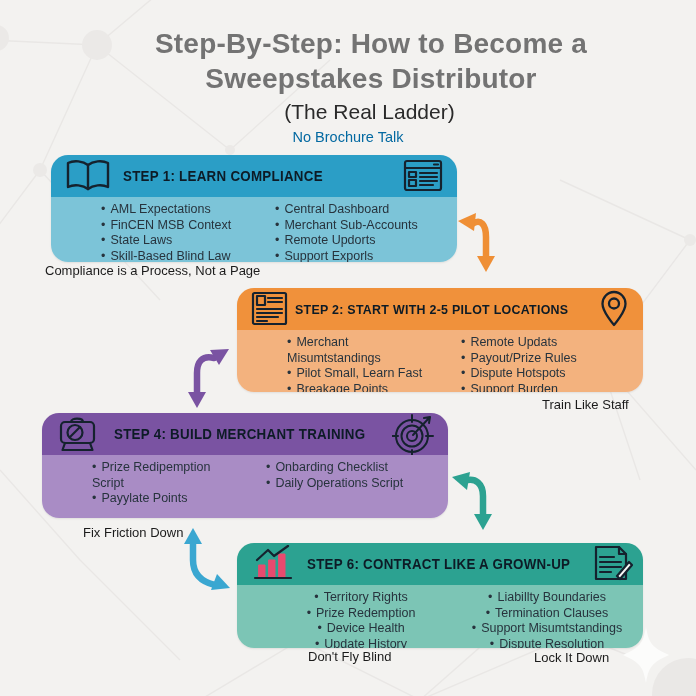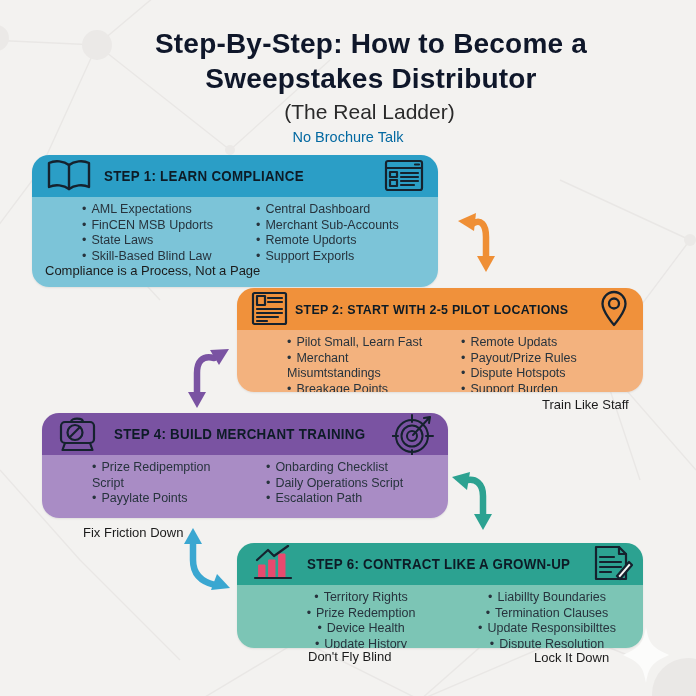--- a/index.html
+++ b/index.html
@@ -6,27 +6,27 @@
   *{box-sizing:border-box;}
   #canvas{
     position:relative;width:696px;height:696px;margin:0 auto;
     background:#f3f2f0;overflow:hidden;
     font-family:"Liberation Sans",sans-serif;color:#1d1d1d;
   }
   
   #bg-decor{position:absolute;inset:0;z-index:0;}
   
   #title-block{position:absolute;top:26px;left:0;width:100%;text-align:center;z-index:1;}
-  #title-block h1{margin:0;font-size:28px;line-height:35px;font-weight:bold;color:#0f172a;letter-spacing:.2px;padding-left:46px;}
+  #title-block h1{margin:0;font-size:28px;line-height:35px;font-weight:bold;color:#737373;letter-spacing:.2px;padding-left:46px;}
   #title-block .subtitle{font-size:21px;line-height:26px;color:#2a2a2a;margin-top:3px;padding-left:43px;}
   #title-block .tagline{font-size:14.5px;line-height:18px;color:#0369a1;margin-top:3px;}
   
   .card{position:absolute;width:406px;border-radius:17px;overflow:hidden;z-index:1;
         box-shadow:0 1px 2px rgba(0,0,0,.08);}
-  .c1{left:32px;top:155px;height:132px;--hd:#2b9ec6;--bd:#7cc4d8;}
+  .c1{left:51px;top:155px;height:107px;--hd:#2b9ec6;--bd:#7cc4d8;}
   .c2{left:237px;top:288px;height:104px;--hd:#f0913b;--bd:#f3b27e;}
   .c3{left:42px;top:413px;height:105px;--hd:#7a53a2;--bd:#a98cc5;}
   .c4{left:237px;top:543px;height:105px;text-align:center;--hd:#2ca291;--bd:#7cc5b5;}
   .hd{height:42px;background:var(--hd);display:flex;align-items:center;padding:0 14px;}
   .hd h2{margin:0;font-size:14.5px;font-weight:bold;color:#0d1b26;letter-spacing:.3px;
          white-space:nowrap;transform:scaleX(.92);transform-origin:left center;flex:1;margin-left:12px;}
   .c2 .hd h2{font-size:13.5px;margin-left:4px;}
   .icon{flex:0 0 auto;display:flex;align-items:center;justify-content:center;}
   .icon svg{display:block;}
   .bd{height:calc(100% - 42px);background:var(--bd);display:flex;padding:5px 10px 0 0;}
@@ -94,21 +94,21 @@
           <path d="M2 9 L38 9 M31 5.5 L35 5.5"></path>
           <rect x="6" y="13" width="7" height="5"></rect>
           <rect x="6" y="21" width="7" height="6"></rect>
           <path d="M17 14 L34 14 M17 18 L34 18 M17 22 L34 22 M17 26 L30 26"></path>
         </svg>
       </span>
     </div>
     <div class="bd">
       <ul>
           <li>AML Expectations</li>
-          <li>FinCEN MSB Updorts</li>
+          <li>FinCEN MSB Context</li>
           <li>State Laws</li>
           <li>Skill-Based Blind Law</li>
         </ul>
       <ul class="right">
           <li>Central Dashboard</li>
           <li>Merchant Sub-Accounts</li>
           <li>Remote Updorts</li>
           <li>Support Exporls</li>
         </ul>
     </div>
@@ -127,22 +127,22 @@
       <h2>STEP 2: START WITH 2-5 PILOT LOCATIONS</h2>
       <span class="icon">
         <svg width="30" height="38" viewBox="0 0 30 38" fill="none" stroke="#15222e" stroke-width="2.3" stroke-linejoin="round" stroke-linecap="round">
           <path d="M15 2 C8.5 2 3.5 7.5 3.5 13.8 C3.5 22 15 35 15 35 C15 35 26.5 22 26.5 13.8 C26.5 7.5 21.5 2 15 2 Z"></path>
           <circle cx="15" cy="13.5" r="5"></circle>
         </svg>
       </span>
     </div>
     <div class="bd">
       <ul>
+          <li>Merchant Misumtstandings</li>
           <li>Pilot Small, Learn Fast</li>
-          <li>Merchant Misumtstandings</li>
           <li>Breakage Points</li>
         </ul>
       <ul class="right">
           <li>Remote Updats</li>
           <li>Payout/Prize Rules</li>
           <li>Dispute Hotspots</li>
           <li>Support Burden</li>
         </ul>
     </div>
   </div>
@@ -171,21 +171,20 @@
       </span>
     </div>
     <div class="bd">
       <ul>
           <li>Prize Redipemption Script</li>
           <li>Payylate Points</li>
         </ul>
       <ul class="right">
           <li>Onbarding Checklist</li>
           <li>Daily Operations Script</li>
-          <li>Escalation Path</li>
         </ul>
     </div>
   </div>
   <div class="caption" id="caption-step4">Fix Friction Down</div>
 
   <div class="card c4">
     <div class="hd">
       <span class="icon">
         <svg width="44" height="38" viewBox="0 0 44 38" fill="none" stroke="#15222e" stroke-width="2.2" stroke-linejoin="round" stroke-linecap="round">
           <g fill="#e84a6f" stroke="#e84a6f" stroke-width="1">
@@ -210,21 +209,21 @@
     <div class="bd">
       <ul>
           <li>Territory Rights</li>
           <li>Prize Redemption</li>
           <li>Device Health</li>
           <li>Update History</li>
         </ul>
       <ul class="right">
           <li>Liabillty Boundaries</li>
           <li>Termination Clauses</li>
-          <li>Update Responsibilttes</li>
+          <li>Support Misumtstandings</li>
           <li>Dispute Resolution</li>
         </ul>
     </div>
   </div>
   <div class="caption" id="caption-step6-left">Don't Fly Blind</div>
   <div class="caption" id="caption-step6-right">Lock It Down</div>
 
   <svg id="arrows" width="696" height="696" viewBox="0 0 696 696">
     <g fill="none">
       <path d="M472 224 C481 218 486 225 486 237 L486 260" stroke="#ef8f35" stroke-width="6.5" stroke-linecap="round"></path>

